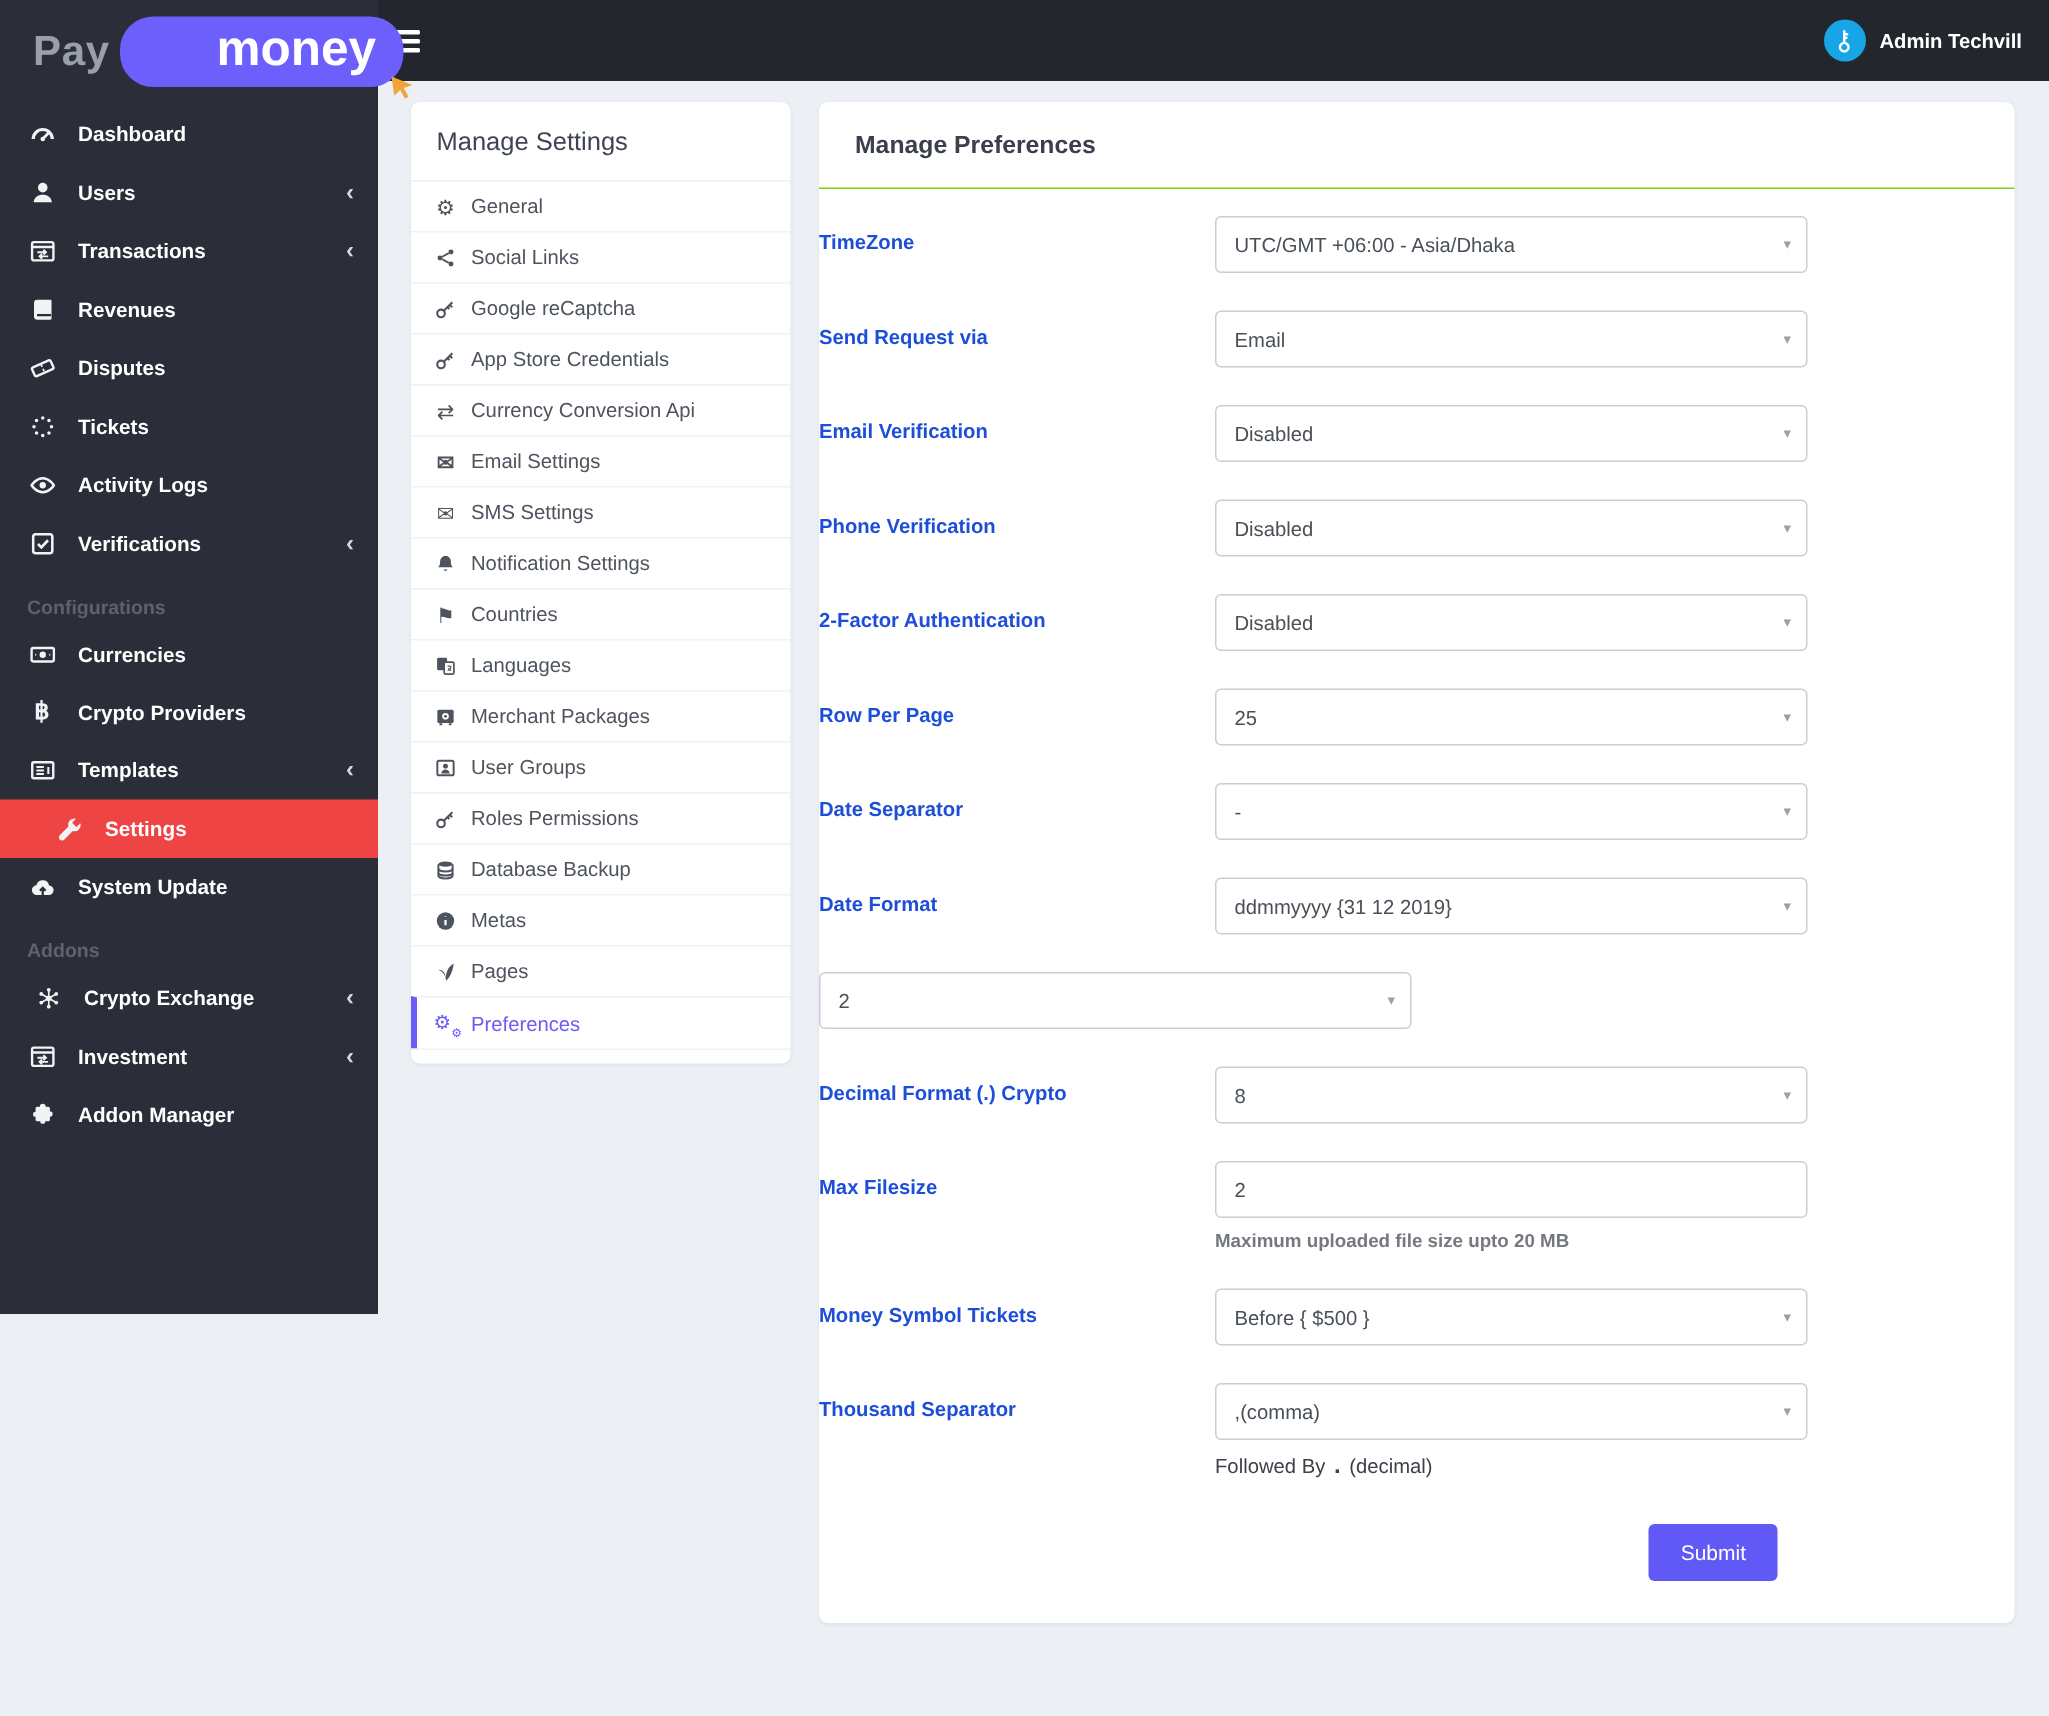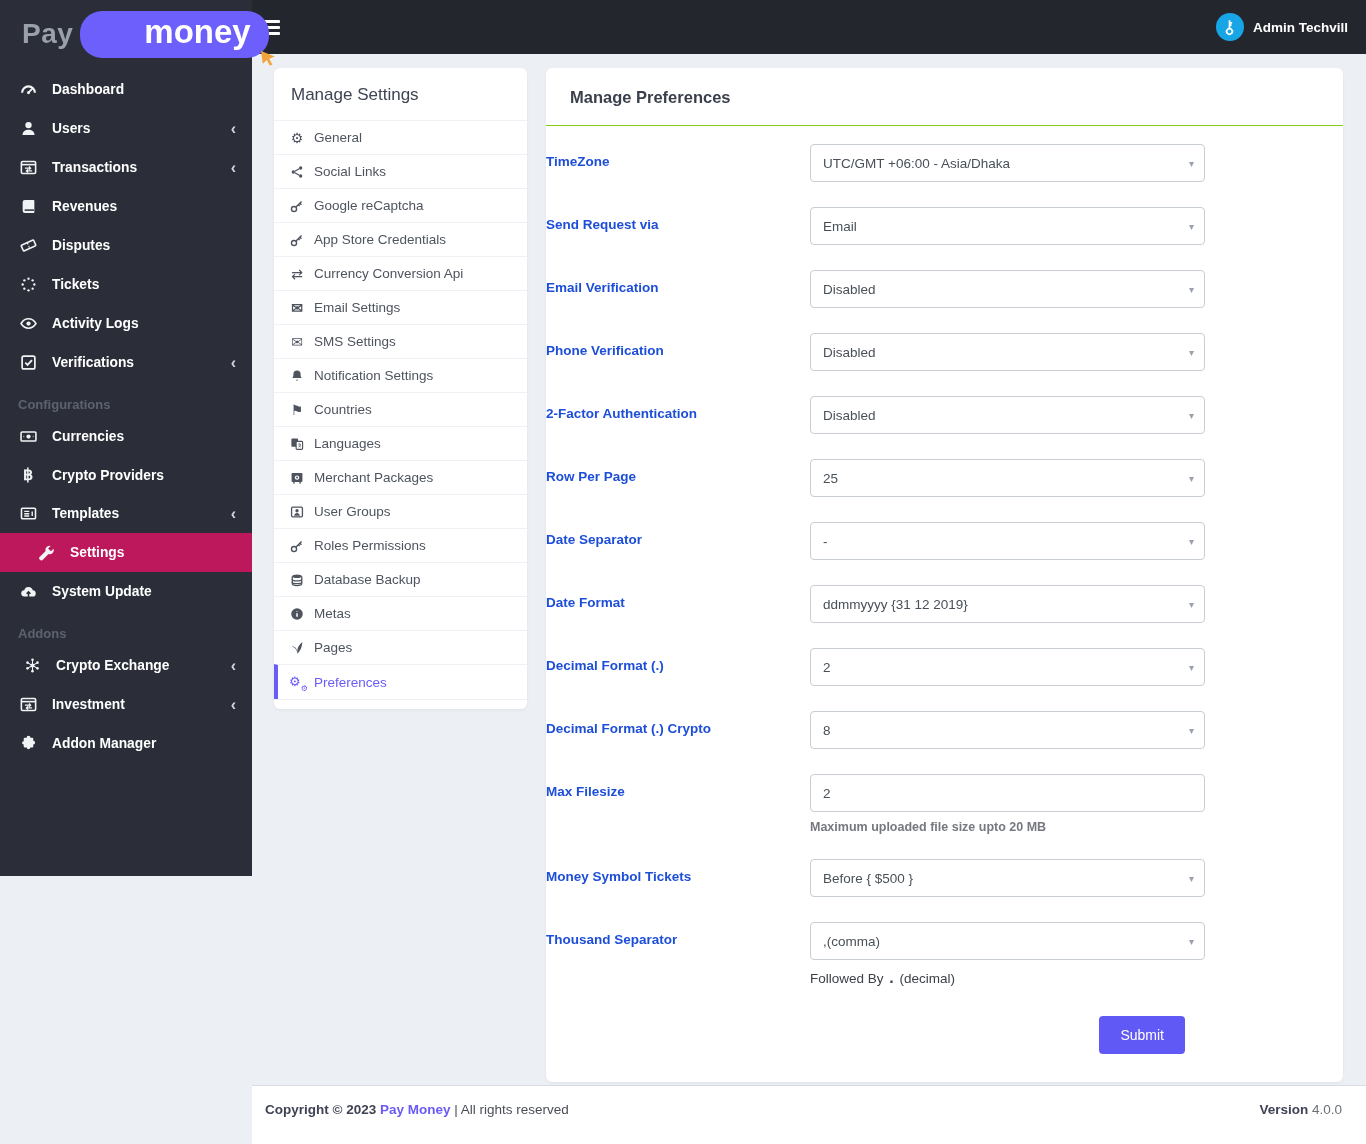--- a/index.html
+++ b/index.html
@@ -10,21 +10,21 @@
   
   .sidebar { width:252px; min-width:252px; background:#2b2e38; color:#fff; height:876px; }
   .logo { display:flex; align-items:center; padding:14px 0 12px 22px; height:66px; }
   .logo-pay { font-size:28px; font-weight:800; color:#9aa0ab; letter-spacing:.5px; }
   .logo-pill { position:relative; background:#6c5ffc; border-radius:22px; padding:2px 18px 7px; margin-left:7px; }
   .logo-money { font-size:33px; font-weight:800; color:#fff;margin-left:46px; }
   .logo-cursor { position:absolute; right:-8px; bottom:-9px; width:17px; height:17px; }
   .side-nav { padding-top:4px; }
   .side-item { display:flex; align-items:center; gap:14px; padding:11px 16px 11px 18px; color:#fff;
                font-weight:700; font-size:13.8px; cursor:pointer; }
-  .side-item.active { background:#be185d;padding-left:36px; }
+  .side-item.active { background:#ef4444;padding-left:36px; }
   .side-item .sicon { width:20px; min-width:20px; display:inline-flex; justify-content:center; align-items:center; color:#f2f3f5; }
   .side-item .sicon svg { width:17px; height:17px; }
   .side-item .glyph { font-size:16px; line-height:1; }
   .side-item.indent { padding-left:22px; }
   .chev { margin-left:auto; color:#d4d7dd; font-size:16px; font-weight:700; line-height:1; }
   .side-section { padding:15px 18px 5px; color:#5c London6270; color:#5c6270; font-weight:700; font-size:13px; }
 
   
   .main { flex:1; display:flex; flex-direction:column; }
   .topbar { height:54px; min-height:54px; background:#24262e; display:flex; align-items:center; padding:0 18px 0 8px; }
@@ -517,21 +517,20 @@
             <div class="form-row">
               <div class="form-label">Date Format</div>
               <div class="form-ctl">
                 <div class="select-box">
                   <span>ddmmyyyy {31 12 2019}</span>
                   <span class="caret">▾</span>
                 </div>
               </div>
             </div>
             <div class="form-row">
-              <div class="form-label">Decimal Format (.)</div>
               <div class="form-ctl">
                 <div class="select-box">
                   <span>2</span>
                   <span class="caret">▾</span>
                 </div>
               </div>
             </div>
             <div class="form-row">
               <div class="form-label">Decimal Format (.) Crypto</div>
               <div class="form-ctl">
@@ -565,26 +564,15 @@
               </div>
             </div>
           </div>
         <div class="submit-row">
           <button class="submit-btn">Submit</button>
         </div>
       </div>
 
     </div>
 
-    <footer class="footer">
-      <div class="copy">
-        <b>Copyright © 2023</b>
-        <a class="brand-link">Pay Money</a>
-        <span>| All rights reserved</span>
-      </div>
-      <div class="ver">
-        <b>Version</b>
-        <span>4.0.0</span>
-      </div>
-    </footer>
 
   </div>
 </div>
 
 </body></html>

